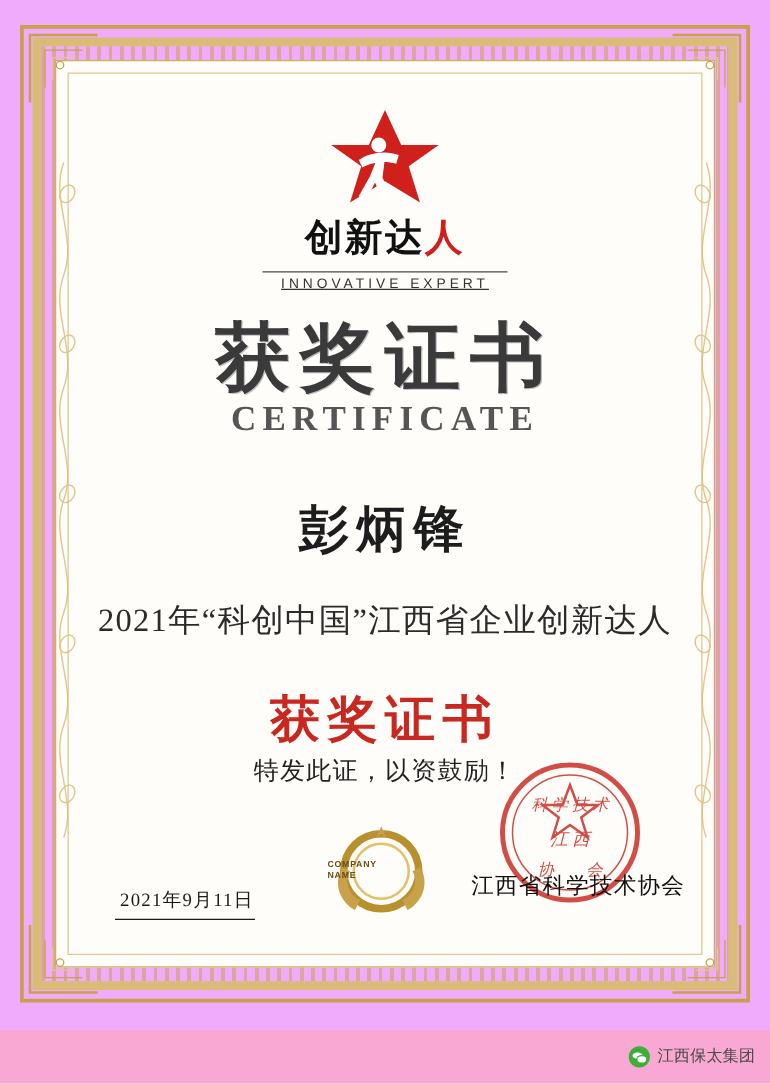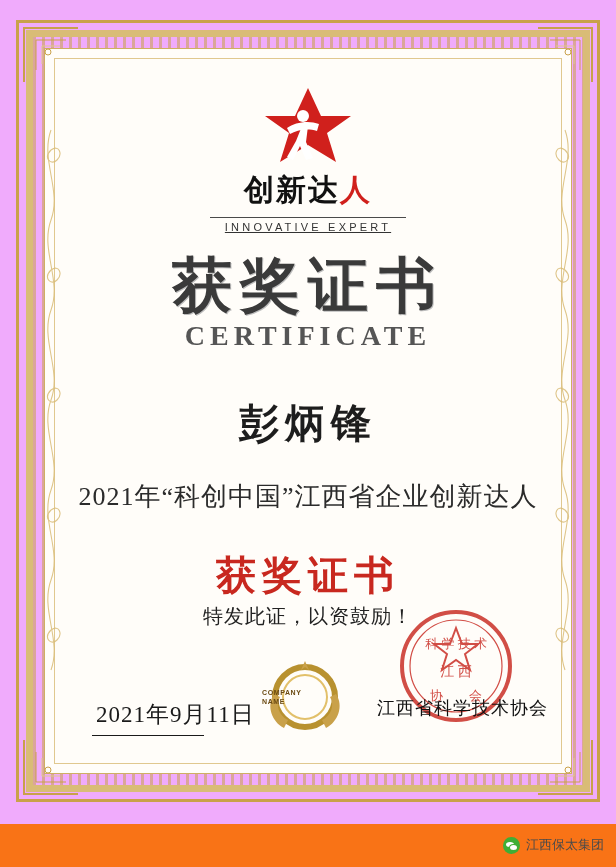--- a/index.html
+++ b/index.html
@@ -161,21 +161,21 @@
   .footer {
     position: absolute;
     left: 70px; right: 60px;
     bottom: 78px;
     height: 110px;
   }
   .date {
     position: absolute;
     left: 26px;
     bottom: 16px;
-    font-size: 23px;
+    font-size: 15px;
     color: #1a1a1a;
     letter-spacing: 1px;
   }
   .date-underline {
     position: absolute;
     left: 22px;
     bottom: 10px;
     width: 112px;
     height: 1px;
     background: #1a1a1a;
@@ -210,29 +210,30 @@
     letter-spacing: 1px;
     color: #111;
   }
   .red-stamp {
     position: absolute;
     right: 38px;
     bottom: 18px;
     width: 124px;
     height: 124px;
     opacity: .82;
+    font-style: italic;
   }
 
   
   .bottom-bar {
     position: absolute;
     left: 0; right: 0;
     top: 824px;
     height: 43px;
-    background: #f97316;
+    background: #f9a8d4;
   }
   .wechat-tag {
     position: absolute;
     right: 12px;
     top: 12px;
     display: flex;
     align-items: center;
     gap: 6px;
     font-family: "Liberation Sans", sans-serif;
     font-size: 13px;

